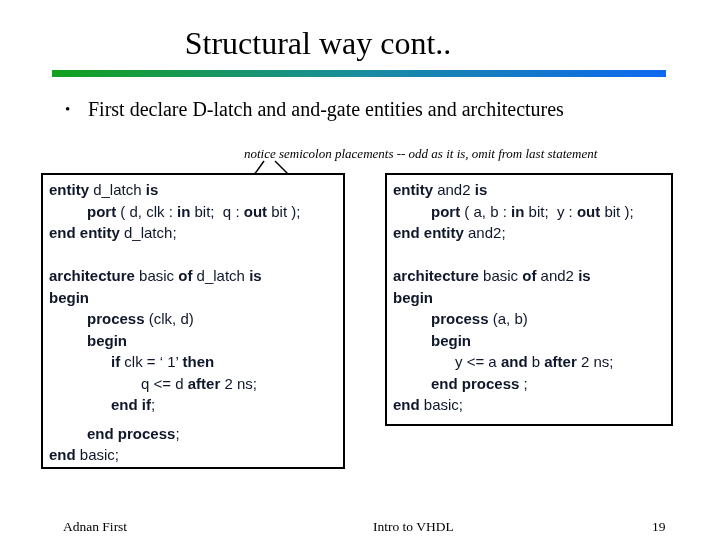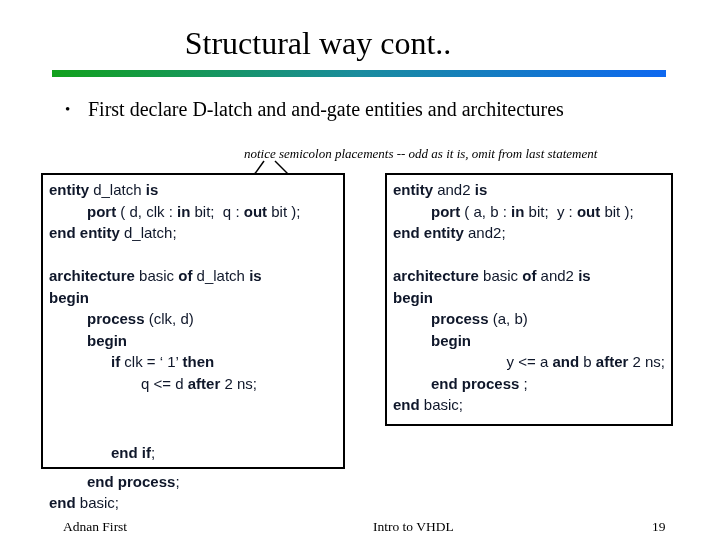--- a/index.html
+++ b/index.html
@@ -70,35 +70,35 @@
       <div class="line"><span class="b">entity </span><span>d_latch </span><span class="b">is</span></div>
       <div class="line" style="padding-left: 38px;"><span class="b">port</span><span> ( d, clk : </span><span class="b">in</span><span> bit;  q : </span><span class="b">out</span><span> bit );</span></div>
       <div class="line"><span class="b">end entity</span><span> d_latch;</span></div>
       <div class="line">&nbsp;</div>
       <div class="line"><span class="b">architecture</span><span> basic </span><span class="b">of</span><span> d_latch </span><span class="b">is</span></div>
       <div class="line"><span class="b">begin</span></div>
       <div class="line" style="padding-left: 38px;"><span class="b">process</span><span> (clk, d)</span></div>
       <div class="line" style="padding-left: 38px;"><span class="b">begin</span></div>
       <div class="line" style="padding-left: 62px;"><span class="b">if</span><span> clk = ‘ 1’ </span><span class="b">then</span></div>
       <div class="line" style="padding-left: 92px;"><span>q &lt;= d </span><span class="b">after</span><span> 2 ns;</span></div>
-      <div class="line" style="padding-left: 62px; margin-top: 48px;"><span class="b">end if</span><span>;</span></div>
+      <div class="line" style="padding-left: 62px;"><span class="b">end if</span><span>;</span></div>
       <div class="line" style="padding-left: 38px; margin-top: 7px;"><span class="b">end process</span><span>;</span></div>
       <div class="line gap"><span class="b">end</span><span> basic;</span></div>
     </div>
 
   <div id="box-right" class="codebox box-right">
       <div class="line"><span class="b">entity</span><span> and2 </span><span class="b">is</span></div>
       <div class="line" style="padding-left: 38px;"><span class="b">port</span><span> ( a, b : </span><span class="b">in</span><span> bit;  y : </span><span class="b">out</span><span> bit );</span></div>
       <div class="line"><span class="b">end entity</span><span> and2;</span></div>
       <div class="line">&nbsp;</div>
       <div class="line"><span class="b">architecture</span><span> basic </span><span class="b">of</span><span> and2 </span><span class="b">is</span></div>
       <div class="line"><span class="b">begin</span></div>
       <div class="line" style="padding-left: 38px;"><span class="b">process</span><span> (a, b)</span></div>
       <div class="line" style="padding-left: 38px;"><span class="b">begin</span></div>
-      <div class="line" style="padding-left: 62px; text-align: right;"><span>y &lt;= a </span><span class="b">and</span><span> b </span><span class="b">after</span><span> 2 ns;</span></div>
+      <div class="line" style="padding-left: 62px;"><span>y &lt;= a </span><span class="b">and</span><span> b </span><span class="b">after</span><span> 2 ns;</span></div>
       <div class="line" style="padding-left: 38px;"><span class="b">end process</span><span> ;</span></div>
       <div class="line gap"><span class="b">end</span><span> basic;</span></div>
     </div>
 
   <span class="footer-item f-author">Adnan First</span>
   <span class="footer-item f-center">Intro to VHDL</span>
   <span class="footer-item f-page">19</span>
 
 </div>
 

